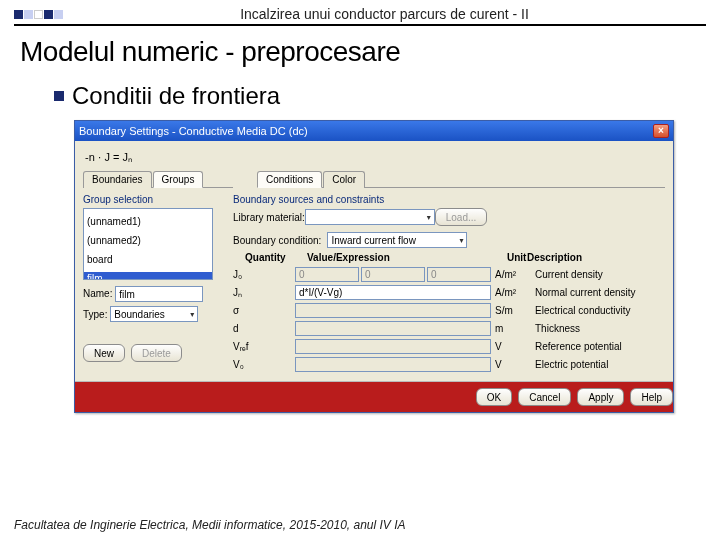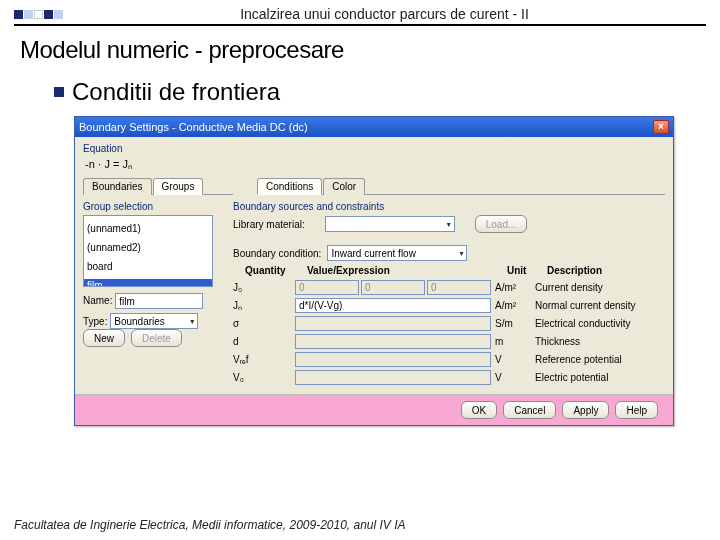--- a/index.html
+++ b/index.html
@@ -5,21 +5,21 @@
   * { box-sizing: border-box; margin: 0; padding: 0; }
   body { width: 720px; height: 540px; font-family: Arial, sans-serif; background: #fff; overflow: hidden; }
   .slide { width: 720px; height: 540px; position: relative; padding: 6px 14px; }
   .header { display: flex; align-items: center; border-bottom: 2px solid #000; padding-bottom: 2px; margin-bottom: 10px; }
   .header-boxes { display: flex; gap: 1px; }
   .hbox { width: 9px; height: 9px; }
   .box-d { background: #1a2a6e; }
   .box-l { background: #c7cff1; }
   .box-w { background: #fff; border: 1px solid #ccc; }
   .header-title { flex: 1; text-align: center; font-size: 14px; color: #222; }
-  .slide-title { font-size: 24px; color: #000; margin: 6px 0 14px 6px; letter-spacing: -0.5px; }
+  .slide-title { font-size: 28px; color: #000; margin: 6px 0 14px 6px; letter-spacing: -0.5px; }
   .sub { display: flex; align-items: center; gap: 8px; margin: 0 0 10px 40px; }
   .bullet { width: 10px; height: 10px; background: #1a2a6e; }
   .sub-text { font-size: 24px; color: #000; }
   .footer { position: absolute; bottom: 8px; left: 14px; font-style: italic; font-size: 12px; color: #222; }
 
   
   .dialog { margin-left: 60px; width: 600px; border: 1px solid #3b5da6; box-shadow: 1px 1px 2px rgba(0,0,0,.3); font-size: 10px; color: #000; background: #ece9d8; }
   .titlebar { height: 20px; background: linear-gradient(#3a78e8,#1a52c4); display: flex; align-items: center; padding: 0 4px; color: #fff; font-size: 11px; }
   .titlebar-text { flex: 1; }
   .closebtn { width: 16px; height: 14px; background: linear-gradient(#f59e82,#d64f2a); border: 1px solid #a22; border-radius: 2px; color: #fff; text-align: center; line-height: 11px; font-size: 10px; font-weight: bold; }
@@ -34,40 +34,40 @@
   .sec-label { color: #0a2a7a; font-size: 10px; margin-bottom: 3px; }
   .listbox { width: 130px; height: 72px; border: 1px solid #7a96bf; background: #fff; overflow: hidden; }
   .listbox div { padding: 1px 3px; font-size: 10px; margin-top: 6px; }
   .listbox .sel { background: #2f5dd0; color: #fff; }
   .namelabel { font-size: 10px; margin-top: 6px; }
   .inp { border: 1px solid #7a96bf; background: #fff; height: 16px; font-size: 10px; padding: 0 3px; width: 88px; vertical-align: middle; }
   .drop { border: 1px solid #7a96bf; background: #fff; height: 16px; font-size: 10px; padding: 0 3px; width: 88px; display: inline-flex; align-items: center; justify-content: space-between; }
   .caret { font-size: 8px; color: #333; }
   .btn { border: 1px solid #8c8c8c; background: linear-gradient(#fefefe,#e8e4d4); height: 18px; font-size: 10px; padding: 0 10px; border-radius: 6px; }
   .btn.dis { color: #9a9a9a; }
-  .btnrow { display: flex; gap: 6px; margin-top: 0; }
+  .btnrow { display: flex; gap: 6px; margin-top: 22px; }
 
   .right { flex: 1; }
-  .librow { display: flex; align-items: center; gap: 20px; margin-bottom: 12px; }
+  .librow { display: flex; align-items: center; gap: 0; margin-bottom: 6px; }
   .bcrow { display: flex; align-items: center; gap: 6px; margin-bottom: 4px; }
   .hdr { display: flex; font-weight: bold; font-size: 10px; margin: 4px 0 2px 12px; }
   .hdr .q { width: 62px; }
   .hdr .v { width: 200px; }
-  .hdr .u { width: 40px; }
+  .hdr .u { width: 20px; }
   .hdr .d { flex: 1; }
   .prow { display: flex; align-items: center; height: 18px; gap: 0; }
   .prow .q { width: 62px; font-size: 10px; }
   .prow .v { width: 200px; display: flex; gap: 2px; }
   .prow .u { width: 40px; font-size: 10px; }
   .prow .d { flex: 1; font-size: 10px; }
   .vinp { border: 1px solid #7a96bf; background: #fff; height: 15px; font-size: 10px; padding: 0 3px; }
   .vinp.dis { background: #ece9d8; color: #888; }
   .w196 { width: 196px; }
   .w64 { width: 64px; }
-  .footerbtns { display: flex; justify-content: flex-end; gap: 6px; padding: 6px 15px; border-top: 1px solid #bbb; background: #f9a8d4; }
+  .footerbtns { display: flex; justify-content: flex-end; gap: 6px; padding: 6px 0; border-top: 1px solid #bbb; background: #b91c1c; }
 </style>
 </head>
 <body>
 
 <div class="slide">
   <div class="header">
     <div class="header-boxes">
       <div class="hbox box-d"></div>
         <div class="hbox box-l"></div>
         <div class="hbox box-w"></div>
@@ -83,21 +83,20 @@
     <div class="bullet"></div>
     <div class="sub-text">Conditii de frontiera</div>
   </div>
 
   <div class="dialog">
     <div class="titlebar">
       <span class="titlebar-text">Boundary Settings - Conductive Media DC (dc)</span>
       <div class="closebtn">×</div>
     </div>
     <div class="body">
-      <div class="eq-label">Equation</div>
       <div class="eq">-n · J = Jₙ</div>
 
       <div style="display:flex; gap:24px;">
         <div class="tabstrip" style="width:150px;">
           <div class="tab">Boundaries</div>
           <div class="tab active">Groups</div>
         </div>
         <div class="tabstrip" style="flex:1;">
           <div class="tab active">Conditions</div>
           <div class="tab">Color</div>
@@ -208,14 +207,14 @@
       </div>
     </div>
     <div class="footerbtns">
       <button class="btn">OK</button>
       <button class="btn">Cancel</button>
       <button class="btn">Apply</button>
       <button class="btn">Help</button>
     </div>
   </div>
 
-  <div class="footer">Facultatea de Inginerie Electrica, Medii informatice, 2009-2010, anul IV IA</div>
+  <div class="footer">Facultatea de Inginerie Electrica, Medii informatice, 2015-2010, anul IV IA</div>
 </div>
 
 </body></html>

